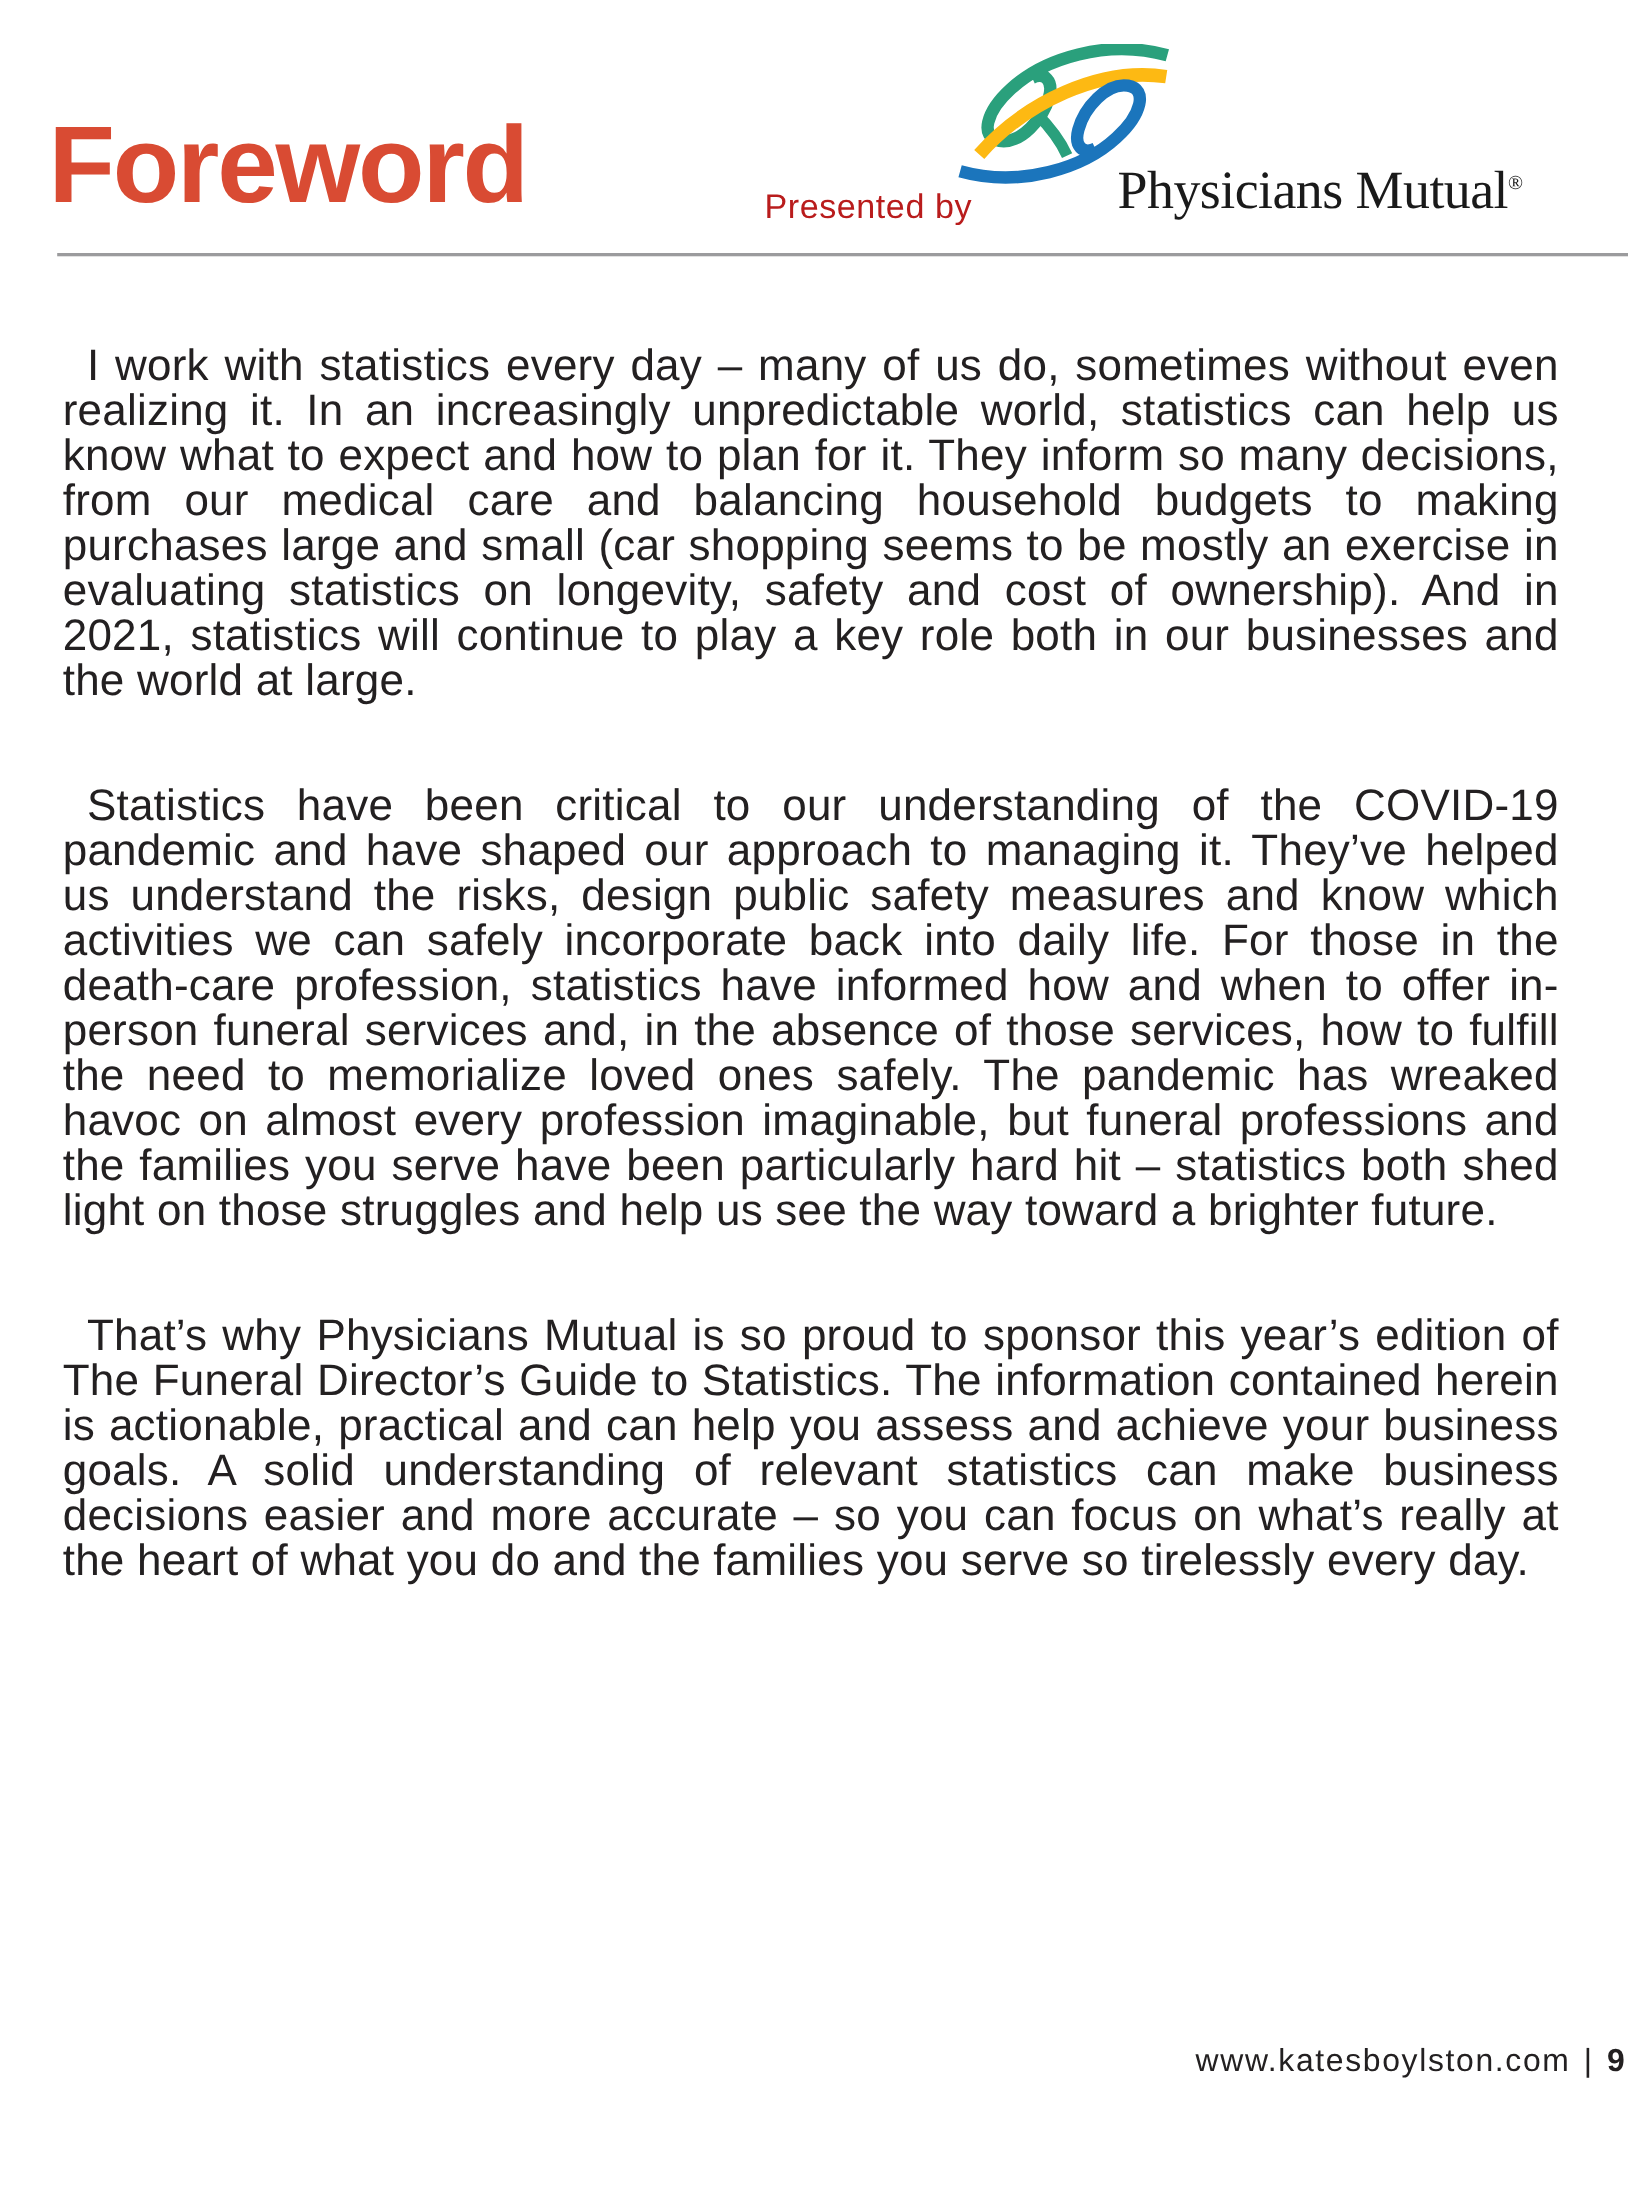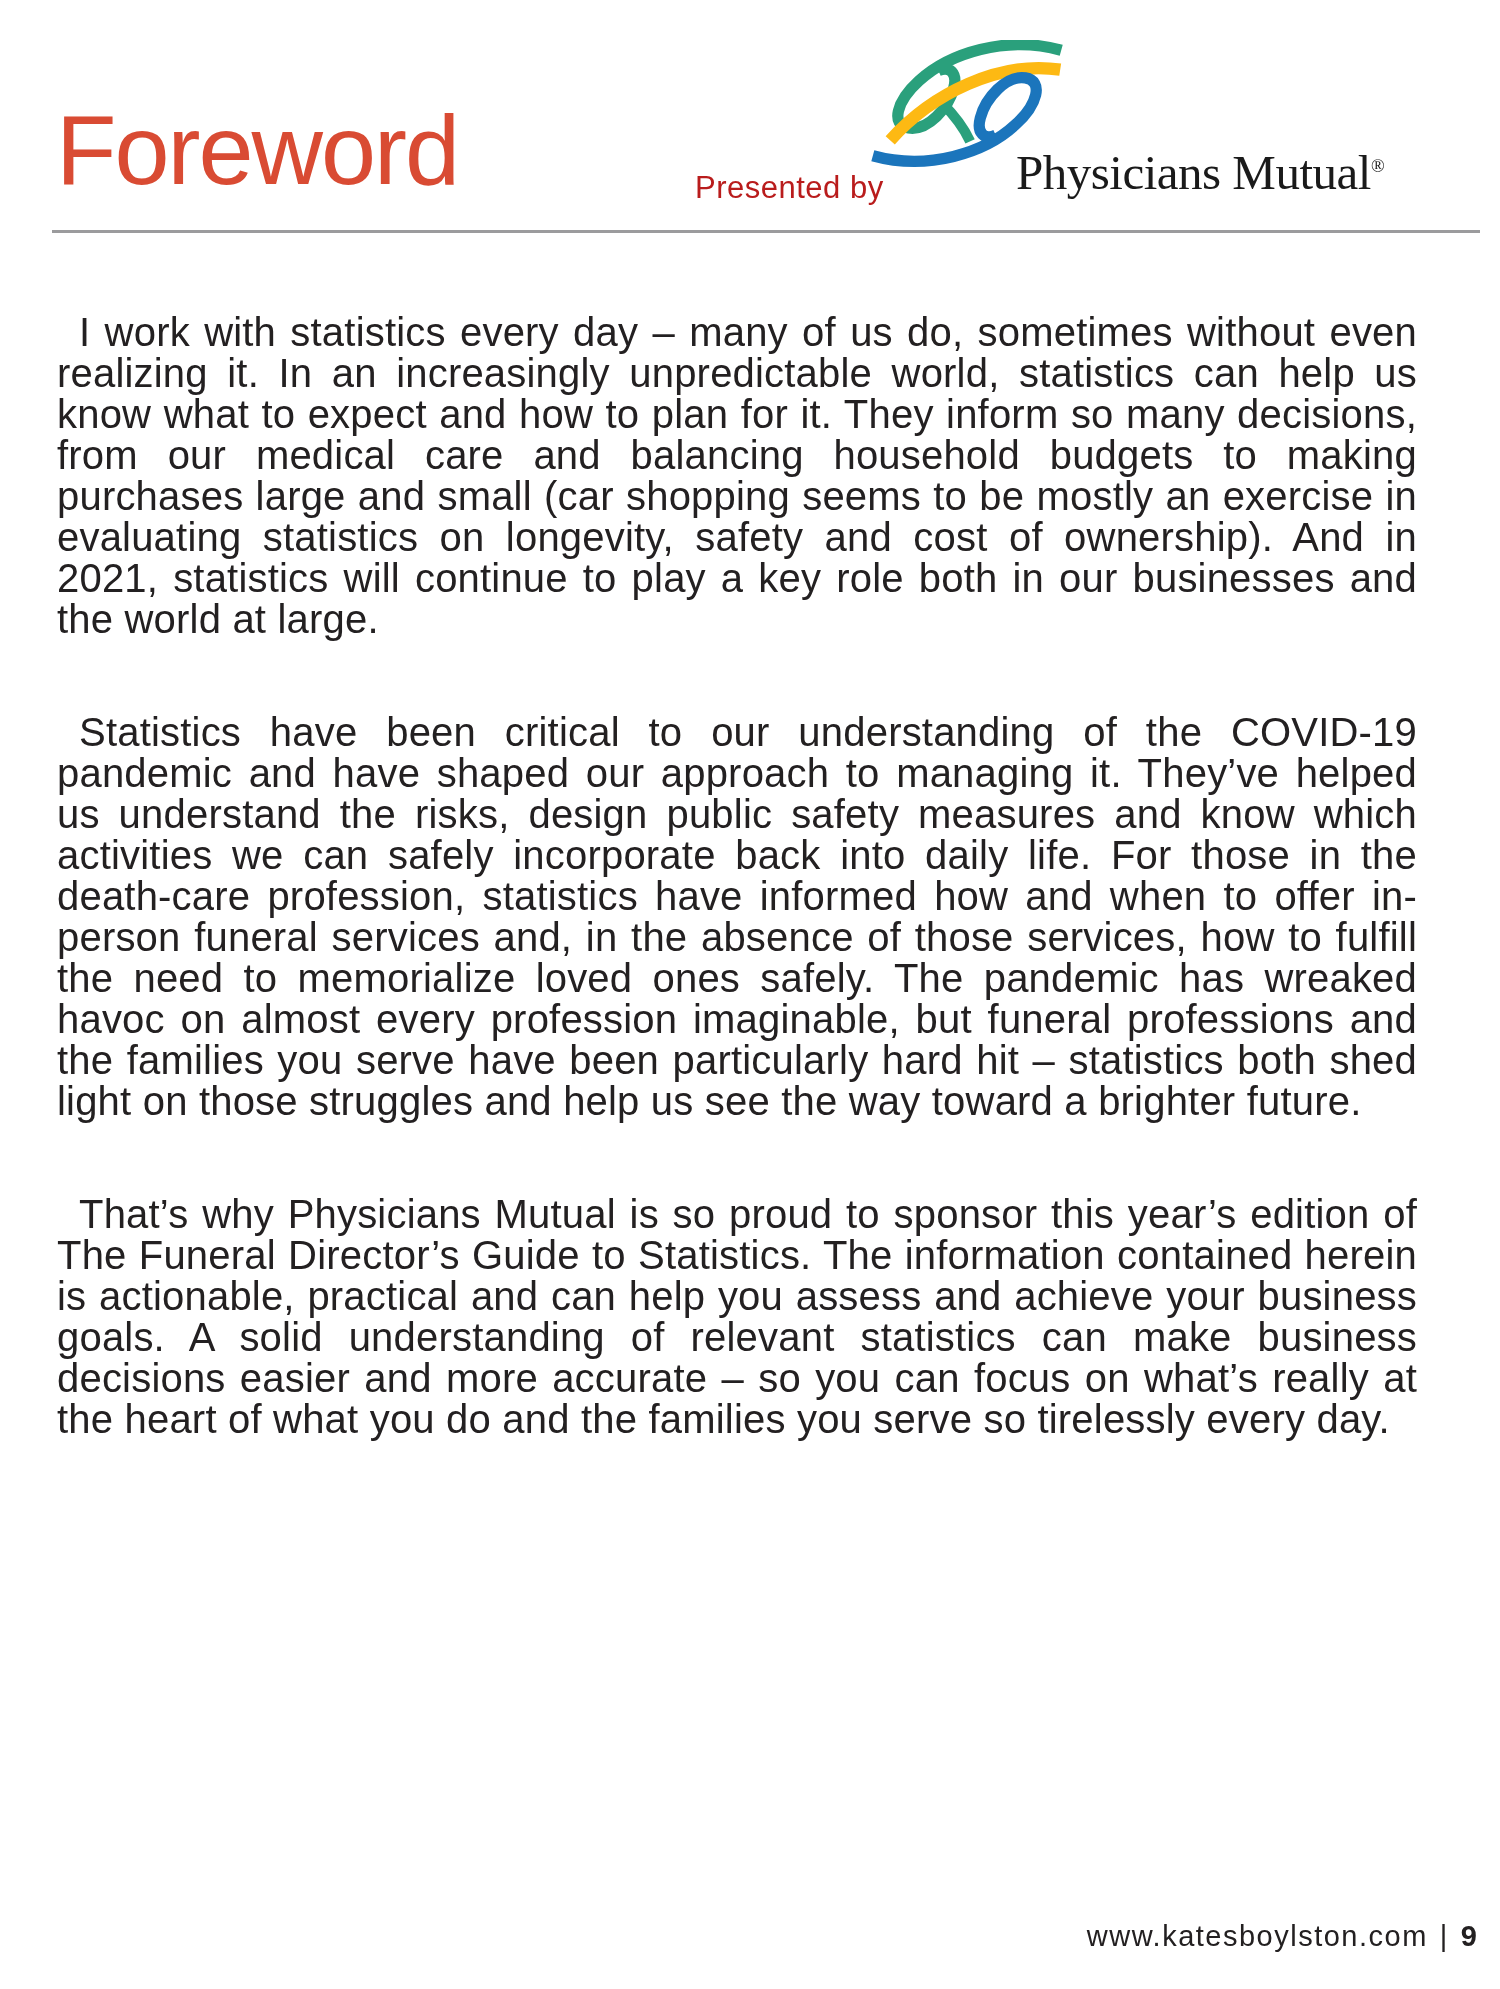--- a/index.html
+++ b/index.html
@@ -5,22 +5,22 @@
   html,body{margin:0;padding:0;background:#ffffff;}
   .page{
     position:relative;
     width:1500px;height:1989px;
     background:#ffffff;
     font-family:"Liberation Sans", sans-serif;
     overflow:hidden;
   }
   
   .page-title{
-    position:absolute;left:56px;top:100px;
-    font-size:99px;font-weight:normal;letter-spacing:-2px;
+    position:absolute;left:44px;top:100px;
+    font-size:99px;font-weight:bold;letter-spacing:-2px;
     color:#D94B33;line-height:1;
   }
   .presented-by{
     position:absolute;left:695px;top:170px;
     font-size:31px;color:#b91c1c;letter-spacing:0.5px;
   }
   .logo-swoosh{
     position:absolute;left:868px;top:40px;
     width:196px;height:128px;
   }
@@ -47,21 +47,21 @@
   
   .signature{
     position:absolute;left:57px;top:1302px;
     font-size:31px;color:#232021;
   }
   .signature .sig-name{font-style:italic;margin:0 0 28px 0;}
   .signature .sig-role{margin:0;line-height:40px;}
   .signature .sig-company{margin:0;line-height:40px;}
   
   .page-footer{
-    position:absolute;right:23px;top:1920px;
+    position:absolute;right:23px;top:1858px;
     font-size:29px;color:#232021;letter-spacing:1.5px;
     white-space:nowrap;
     text-align:right;
   }
   .page-footer .sep{padding:0 12px;color:#232021;font-weight:300;}
   .page-footer .pagenum{font-weight:bold;letter-spacing:0;}
 </style>
 </head>
 <body>
 

